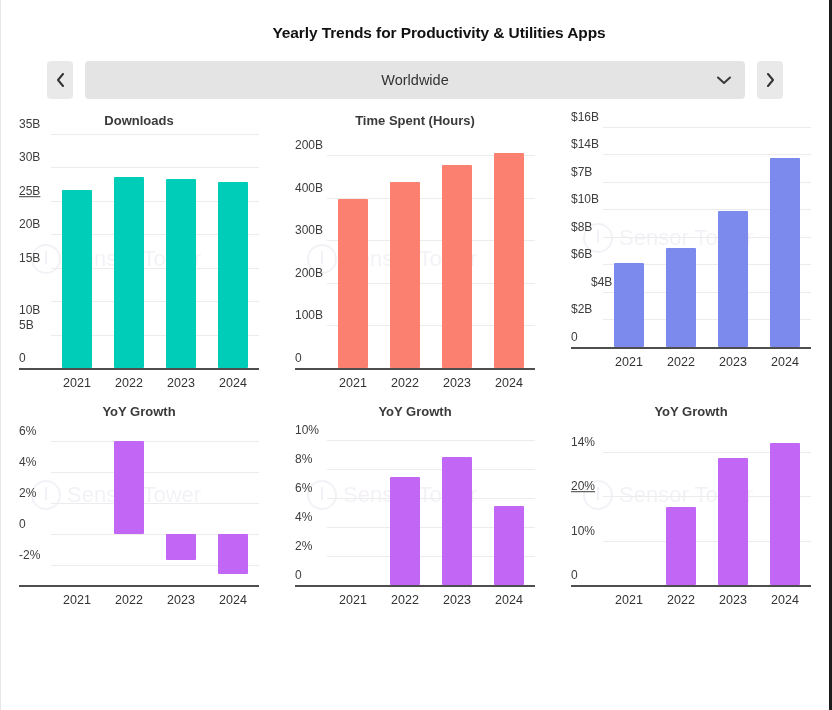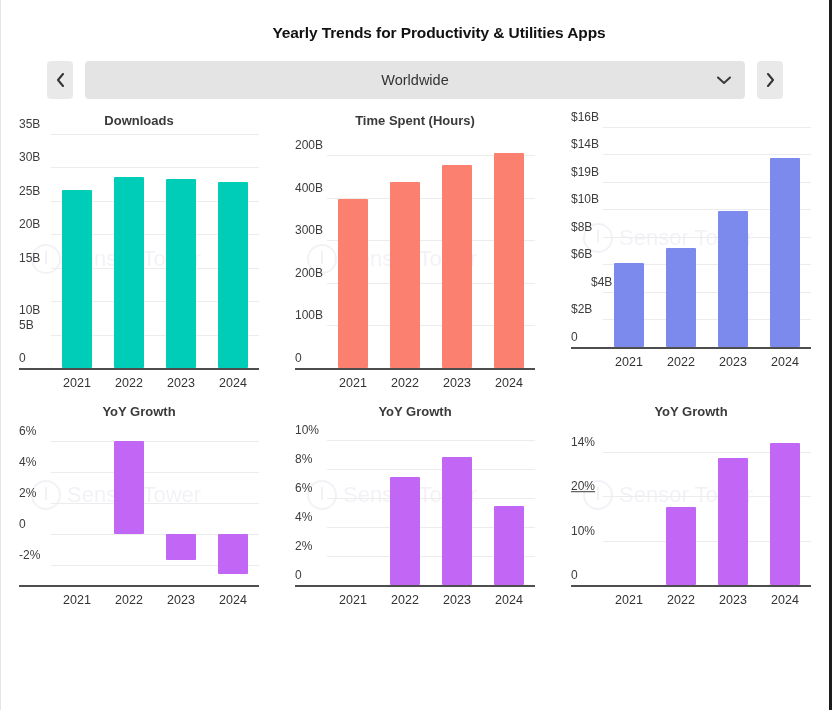--- a/index.html
+++ b/index.html
@@ -228,21 +228,21 @@
               <div class="ylabel" style="top: 100%;">0</div>
               <div class="gridline" style="top: 85.7143%;"></div>
               <div class="ylabel" style="top: 85.7143%;">5B</div>
               <div class="gridline" style="top: 71.4286%;"></div>
               <div class="ylabel" style="top: 71.4286%; margin-top: 19px;">10B</div>
               <div class="gridline" style="top: 57.1429%;"></div>
               <div class="ylabel" style="top: 57.1429%;">15B</div>
               <div class="gridline" style="top: 42.8571%;"></div>
               <div class="ylabel" style="top: 42.8571%;">20B</div>
               <div class="gridline" style="top: 28.5714%;"></div>
-              <div class="ylabel" style="top: 28.5714%;">25B</div>
+              <div class="ylabel" style="top: 28.5714%; text-decoration: underline;">25B</div>
               <div class="gridline" style="top: 14.2857%;"></div>
               <div class="ylabel" style="top: 14.2857%;">30B</div>
               <div class="gridline" style="top: 0%;"></div>
               <div class="ylabel" style="top: 0%;">35B</div>
             </div>
             <div class="bars">
               <div class="bar-slot">
                 <div class="bar" style="background: rgb(0, 205, 184); bottom: 0%; height: 76.2857%;"></div>
               </div>
               <div class="bar-slot">
@@ -325,21 +325,21 @@
               <div class="ylabel" style="top: 88.2353%;">$2B</div>
               <div class="gridline" style="top: 76.4706%;"></div>
               <div class="ylabel" style="top: 76.4706%; margin-left: 20px;">$4B</div>
               <div class="gridline" style="top: 64.7059%;"></div>
               <div class="ylabel" style="top: 64.7059%;">$6B</div>
               <div class="gridline" style="top: 52.9412%;"></div>
               <div class="ylabel" style="top: 52.9412%;">$8B</div>
               <div class="gridline" style="top: 41.1765%;"></div>
               <div class="ylabel" style="top: 41.1765%;">$10B</div>
               <div class="gridline" style="top: 29.4118%;"></div>
-              <div class="ylabel" style="top: 29.4118%;">$19B</div>
+              <div class="ylabel" style="top: 29.4118%;">$7B</div>
               <div class="gridline" style="top: 17.6471%;"></div>
               <div class="ylabel" style="top: 17.6471%;">$14B</div>
               <div class="gridline" style="top: 5.88235%;"></div>
               <div class="ylabel" style="top: 5.88235%;">$16B</div>
             </div>
             <div class="bars">
               <div class="bar-slot">
                 <div class="bar" style="background: rgb(123, 138, 236); bottom: 0%; height: 35.8824%;"></div>
               </div>
               <div class="bar-slot">

